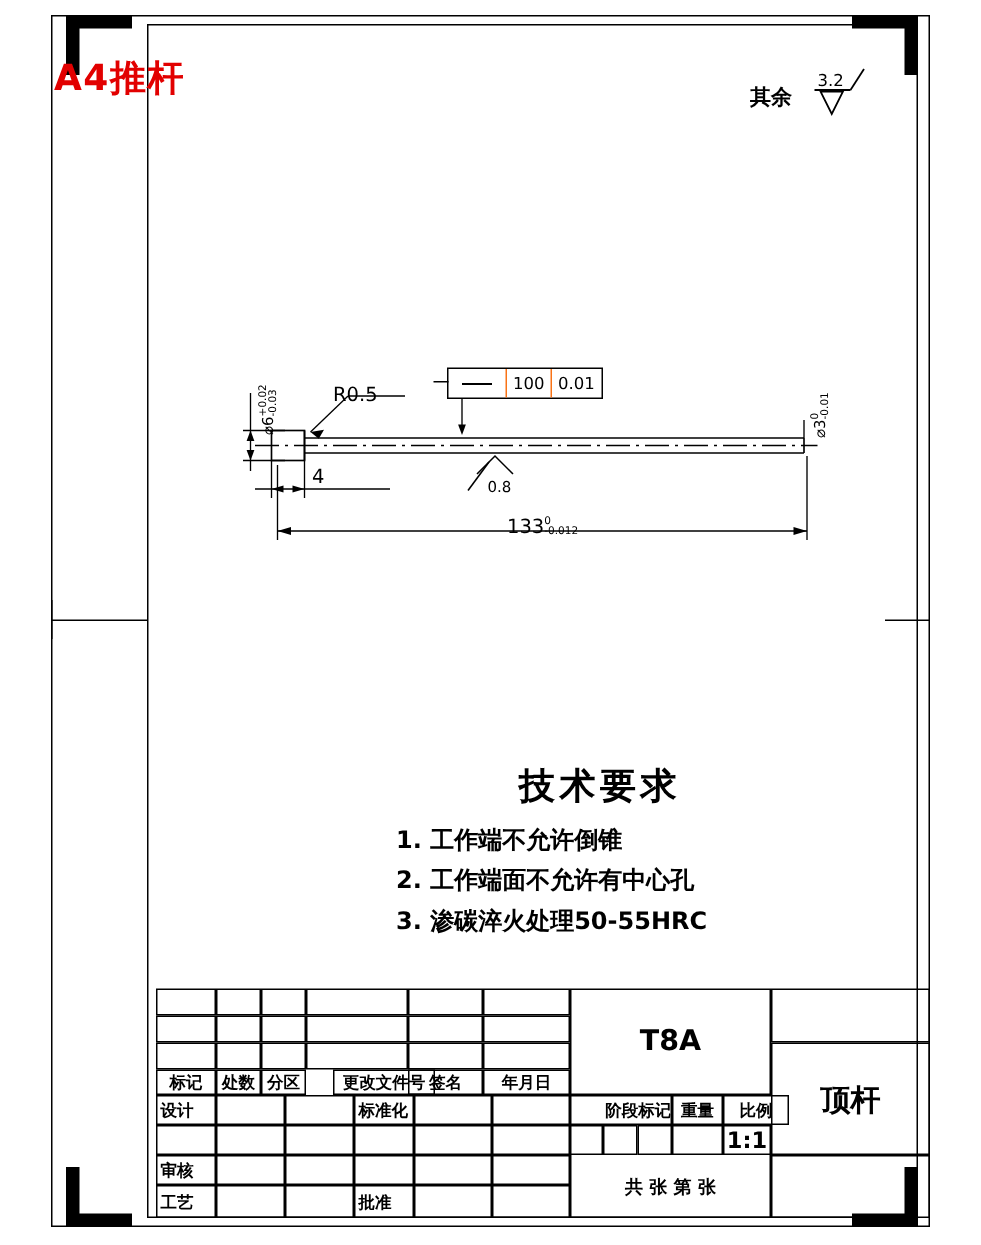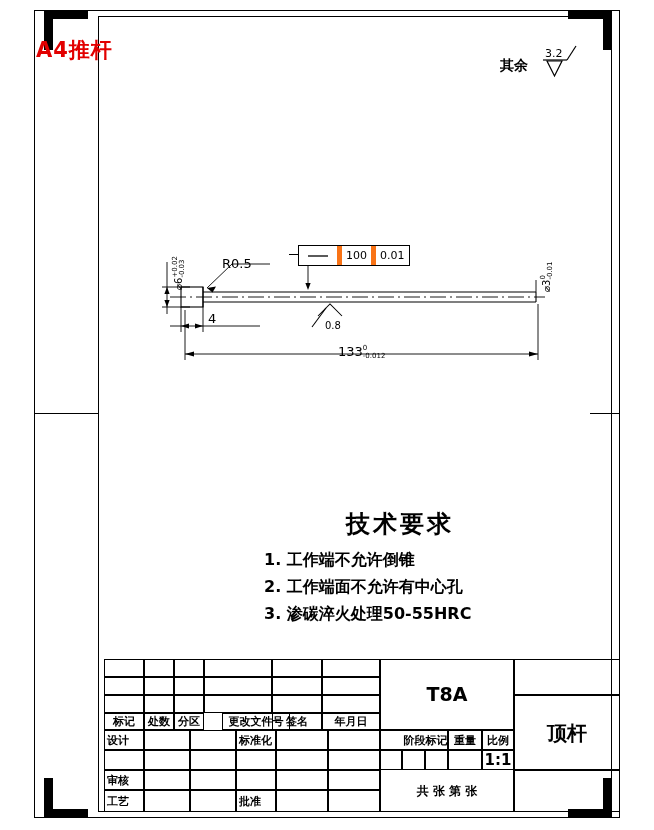--- a/index.html
+++ b/index.html
@@ -9,34 +9,34 @@
   
   .corner{position:absolute;background:#000;}
   
   #sheet-frame{position:absolute;left:34px;top:10px;width:586px;height:808px;
                border:1.5px solid #000;box-sizing:border-box;}
   #inner-frame{position:absolute;left:98px;top:16px;width:514px;height:796px;
                border:1.2px solid #000;box-sizing:border-box;}
   .ctick{position:absolute;background:#000;}
   
   #drawing-title{position:absolute;left:36px;top:36px;color:#e20000;
-      font-family:"DejaVu Sans",sans-serif;font-weight:bold;font-size:21px;
+      font-family:"DejaVu Sans",sans-serif;font-weight:bold;font-size:24px;
       letter-spacing:1px;white-space:nowrap;}
   
   .t{position:absolute;font-family:"DejaVu Sans",sans-serif;white-space:nowrap;}
   .hln{position:absolute;background:#000;height:1px;}
   
   #roughness-note{position:absolute;left:500px;top:56px;}
   #roughness-note .lbl{font-size:14px;font-weight:bold;font-family:Liberation Sans, sans-serif;}
   
   #straightness-frame{position:absolute;left:298px;top:245px;height:19px;
       border:1px solid #000;display:flex;align-items:stretch;background:#fff;}
   #straightness-frame .cell{display:flex;align-items:center;justify-content:center;
       padding:0 4px;font-size:11px;font-family:"DejaVu Sans",sans-serif;}
-  #straightness-frame .cell + .cell{border-left:5px solid #f97316;}
+  #straightness-frame .cell + .cell{border-left:1px solid #f97316;}
   
   #tech-req{position:absolute;left:250px;top:508px;width:300px;}
   #tech-req h2{margin:0 0 10px 0;font-size:24px;font-weight:bold;text-align:center;
       font-family:"DejaVu Sans",sans-serif;letter-spacing:3px;}
   #tech-req ol{margin:4px;padding:0;list-style:none;}
   #tech-req li{font-size:16px;font-weight:bold;margin:6px 0 6px 10px;
       font-family:"DejaVu Sans",sans-serif;white-space:nowrap;}
   
   #title-block{position:absolute;left:104px;top:659px;width:416px;height:153px;}
   #title-block .bx{position:absolute;box-sizing:border-box;border:1px solid #000;
@@ -283,21 +283,21 @@
   <div class="bx" id="material-cell" style="left:276px;top:0px;width:134px;height:71px;">
       <span>T8A</span>
     </div>
 
   <div class="bx" style="left:276px;top:71px;width:68px;height:20px;padding-left:23px;">
       <span>阶段标记</span>
     </div>
   <div class="bx" style="left:344px;top:71px;width:34px;height:20px;">
       <span>重量</span>
     </div>
-  <div class="bx" style="left:378px;top:71px;width:32px;height:20px;">
+  <div class="bx" style="left:378px;top:71px;width:44px;height:20px;">
       <span>比例</span>
     </div>
 
   <div class="bx" style="left:276px;top:91px;width:22px;height:20px;"></div>
   <div class="bx" style="left:298px;top:91px;width:23px;height:20px;"></div>
   <div class="bx" style="left:321px;top:91px;width:23px;height:20px;"></div>
   <div class="bx" style="left:344px;top:91px;width:34px;height:20px;"></div>
   <div class="bx" id="scale-value" style="left:378px;top:91px;width:32px;height:20px;">
       <span>1:1</span>
     </div>

